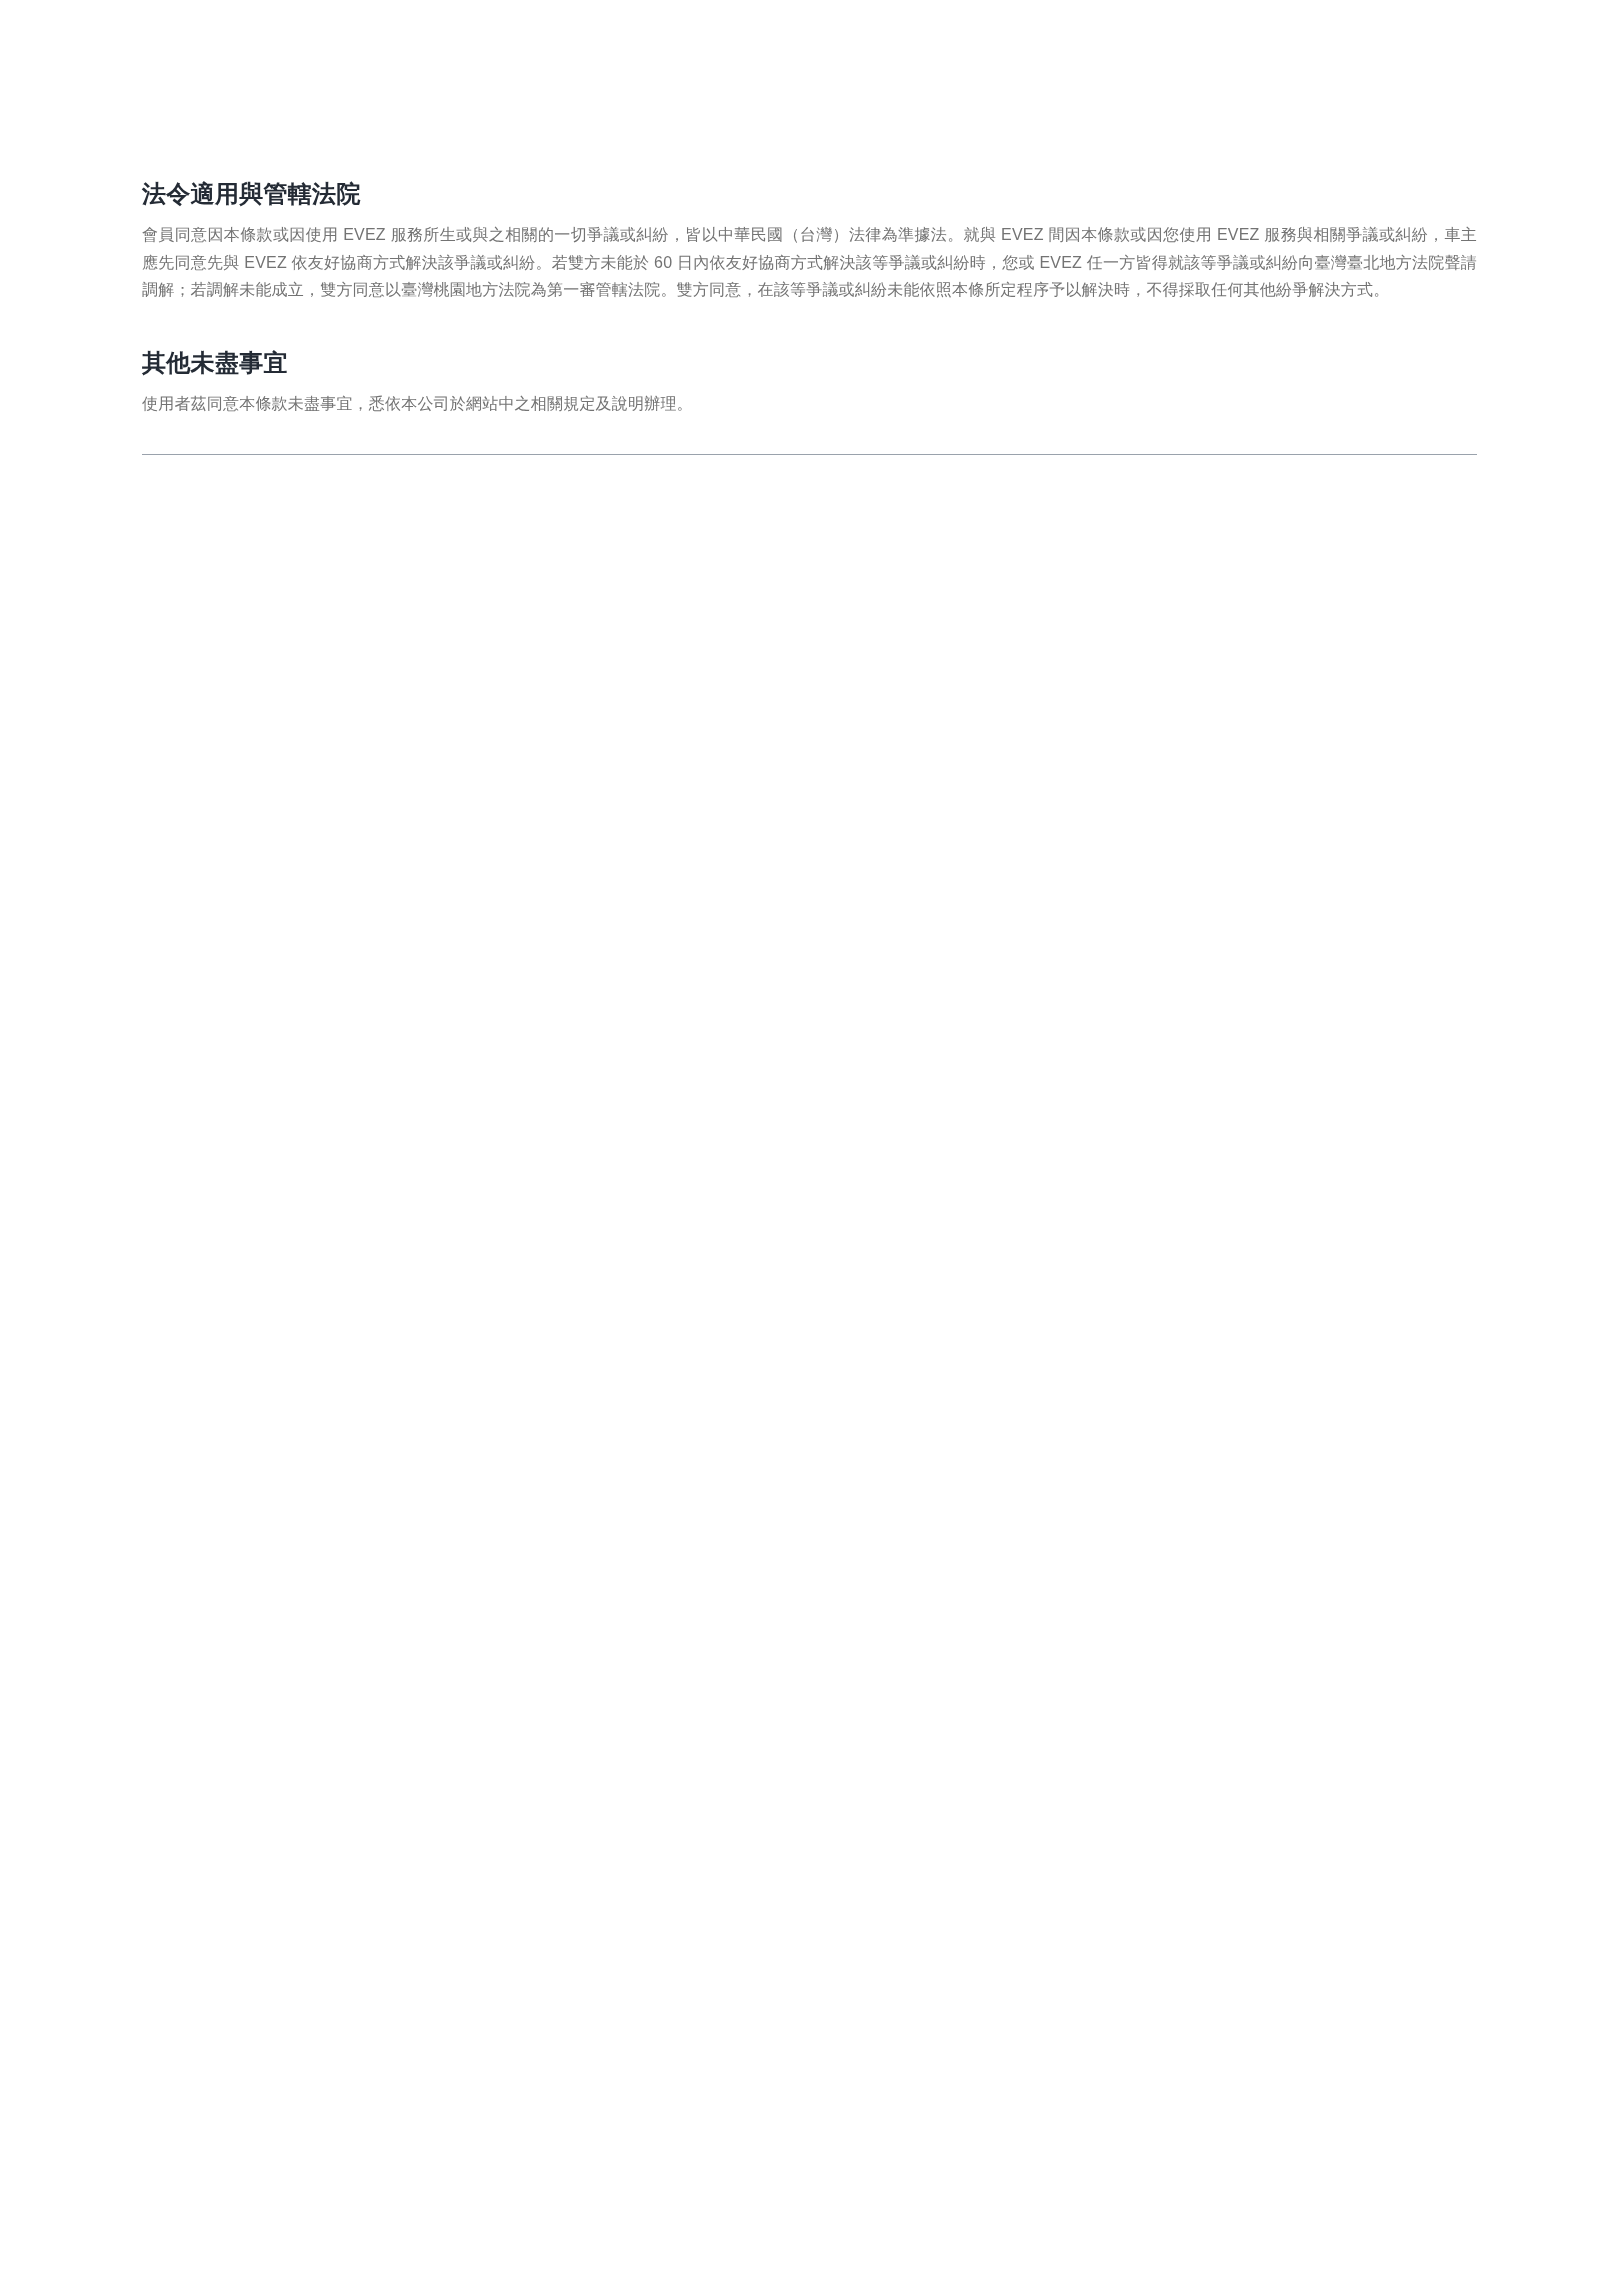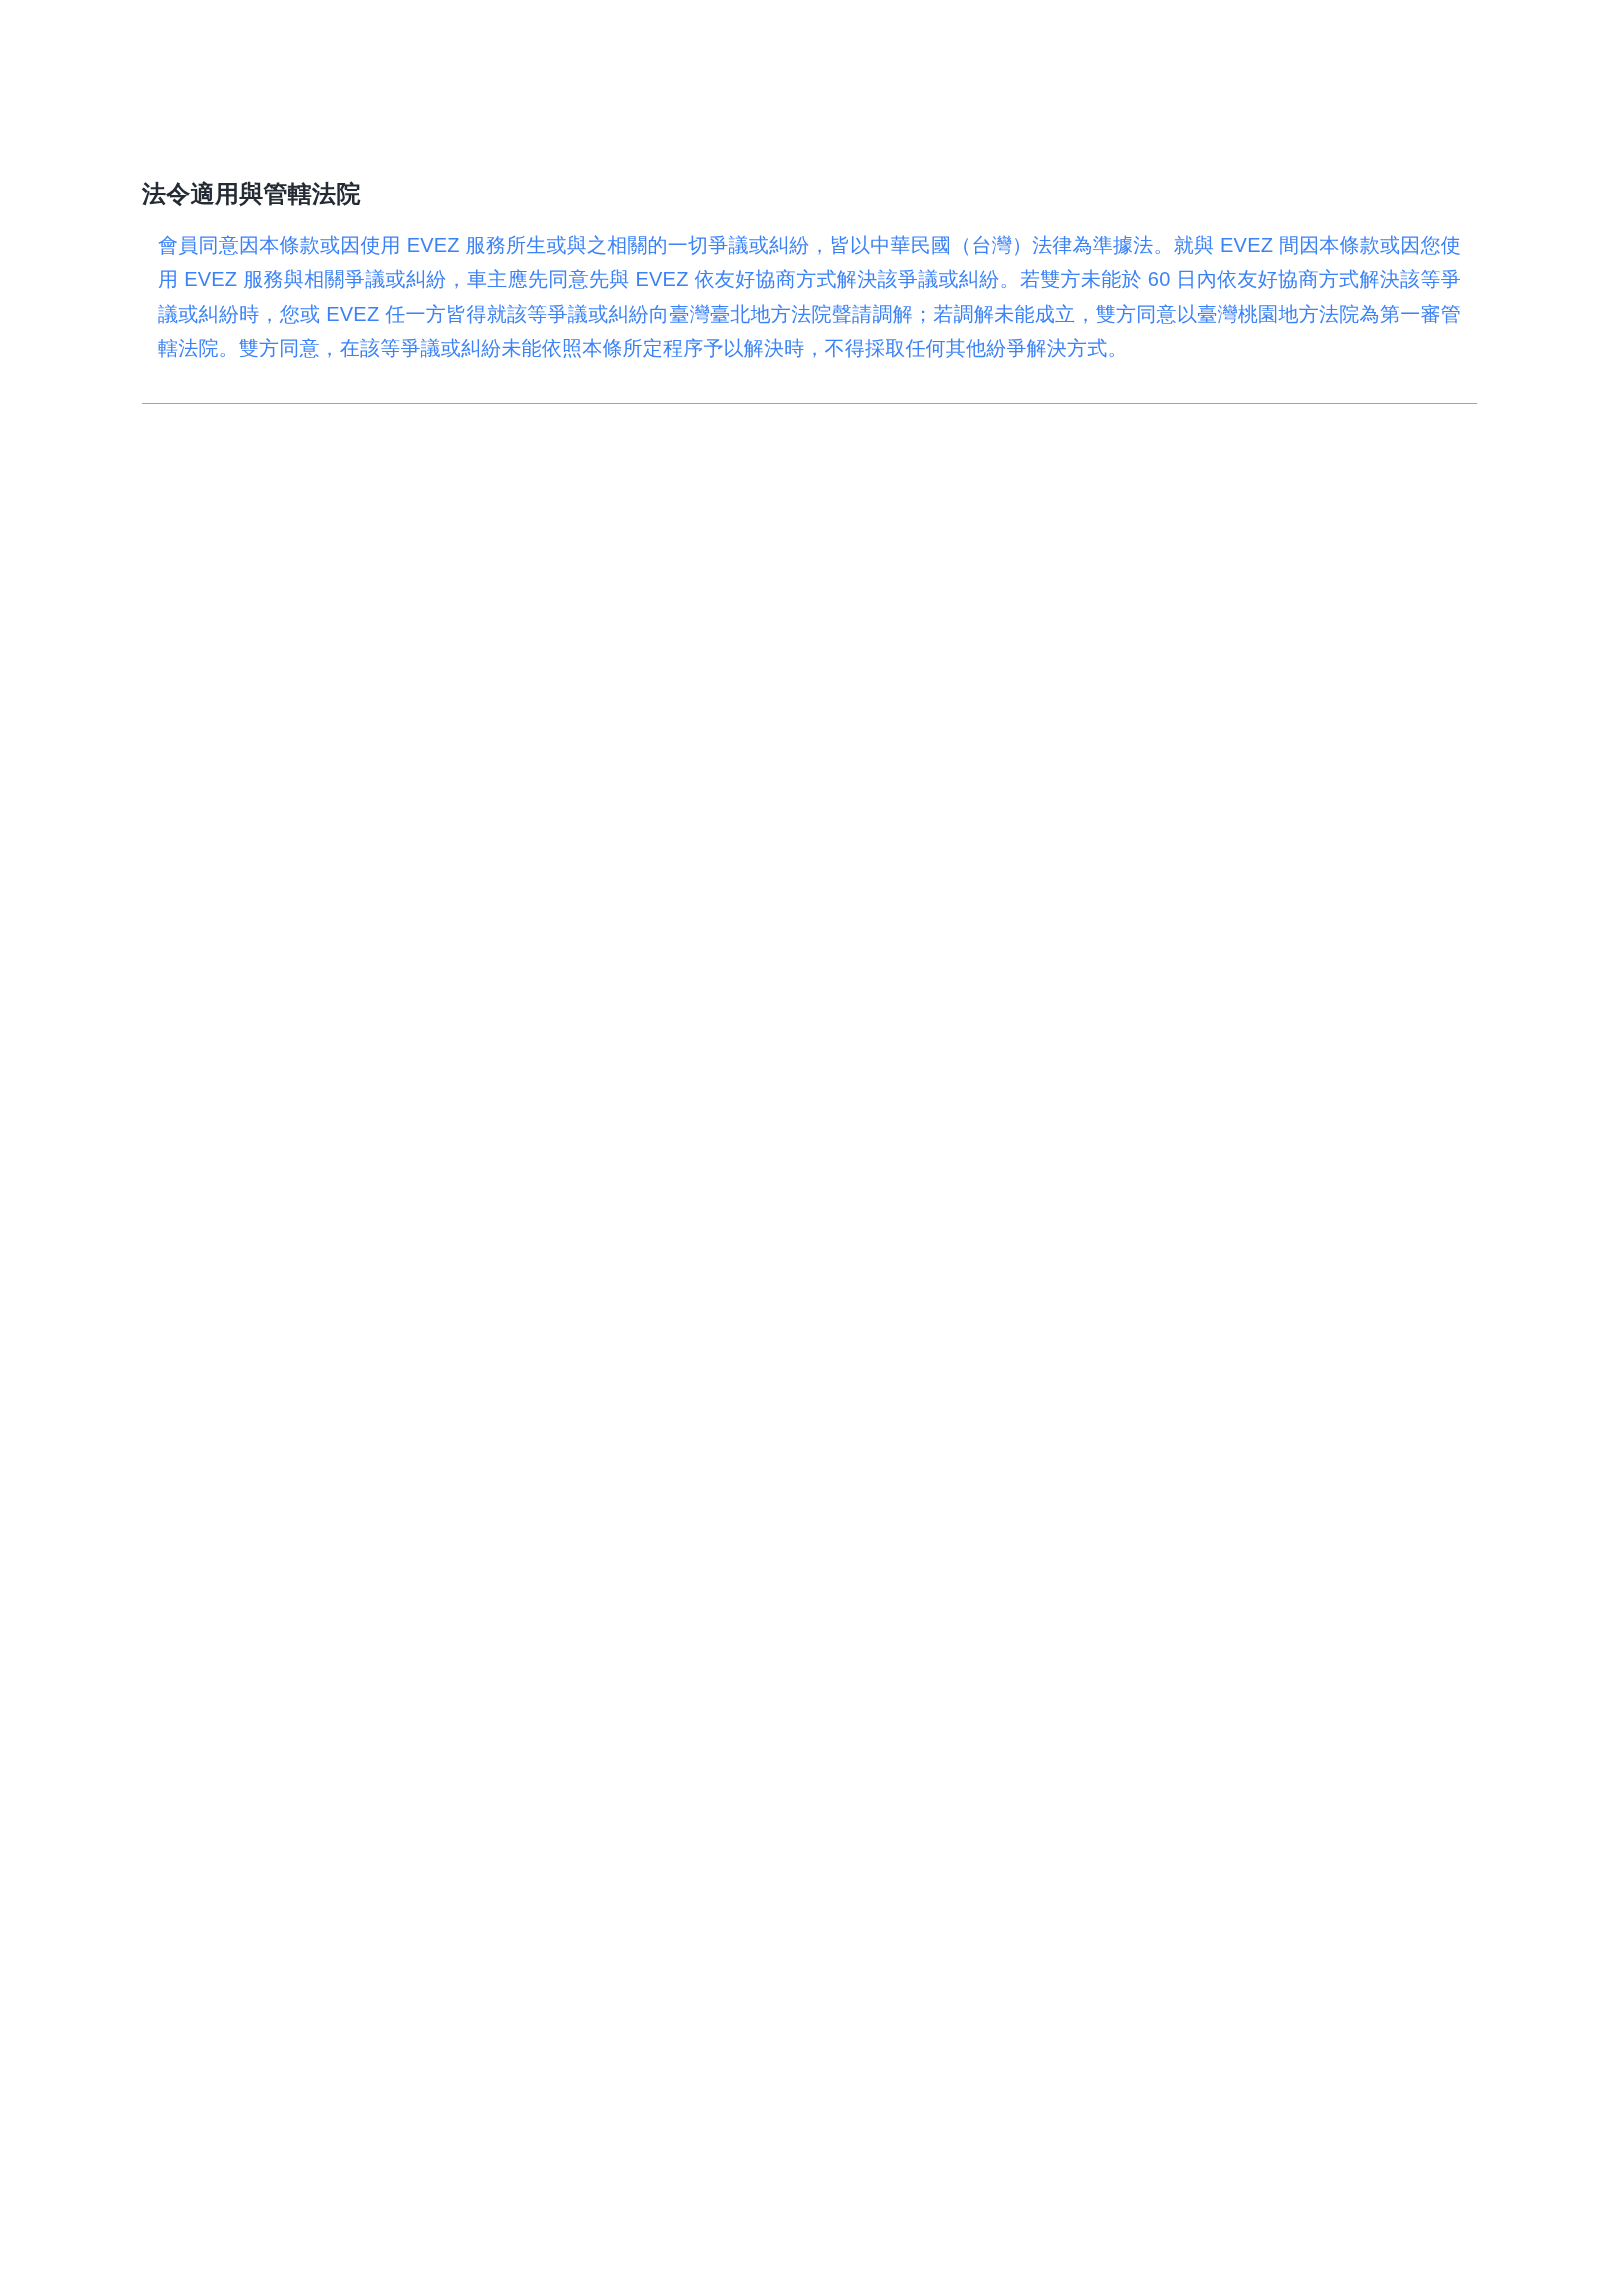--- a/index.html
+++ b/index.html
@@ -33,24 +33,24 @@
   }
   h2.section-heading {
     font-size: 24px;
     line-height: 1.5;
     font-weight: bold;
     color: #242b35;
     margin: 0 0 9.2px 0;
     letter-spacing: 0.3px;
   }
   p.section-text {
-    font-size: 20px;
+    font-size: 16px;
     line-height: 1.72;
-    color: #3b82f6;
-    margin: 16px;
+    color: #737373;
+    margin: 0;
     text-align: justify;
     text-justify: inter-character;
     letter-spacing: 0.2px;
   }
   .divider {
     margin: 37px 0 0 0;
     border: 0;
     border-top: 1.5px solid #9aa2ac;
     width: 100%;
   }
@@ -70,20 +70,24 @@
 <body>
 
 <div class="page">
   <div class="doc-body">
 
     <div class="section">
       <h2 class="section-heading">法令適用與管轄法院</h2>
       <p class="section-text">會員同意因本條款或因使用 EVEZ 服務所生或與之相關的一切爭議或糾紛，皆以中華民國（台灣）法律為準據法。就與 EVEZ 間因本條款或因您使用 EVEZ 服務與相關爭議或糾紛，車主應先同意先與 EVEZ 依友好協商方式解決該爭議或糾紛。若雙方未能於 60 日內依友好協商方式解決該等爭議或糾紛時，您或 EVEZ 任一方皆得就該等爭議或糾紛向臺灣臺北地方法院聲請調解；若調解未能成立，雙方同意以臺灣桃園地方法院為第一審管轄法院。雙方同意，在該等爭議或糾紛未能依照本條所定程序予以解決時，不得採取任何其他紛爭解決方式。</p>
     </div>
 
+    <div class="section">
+      <h2 class="section-heading">其他未盡事宜</h2>
+      <p class="section-text">使用者茲同意本條款未盡事宜，悉依本公司於網站中之相關規定及說明辦理。</p>
+    </div>
 
 
     <hr class="divider">
 
 
   </div>
 </div>
 
 
 </body></html>

